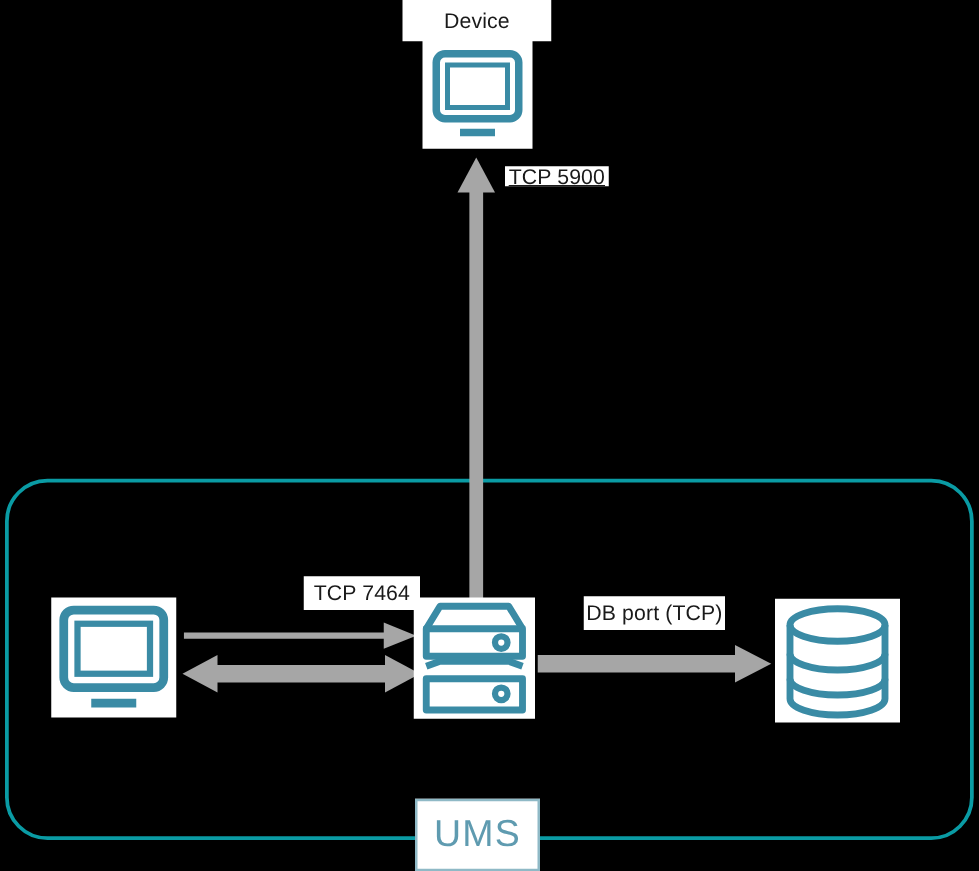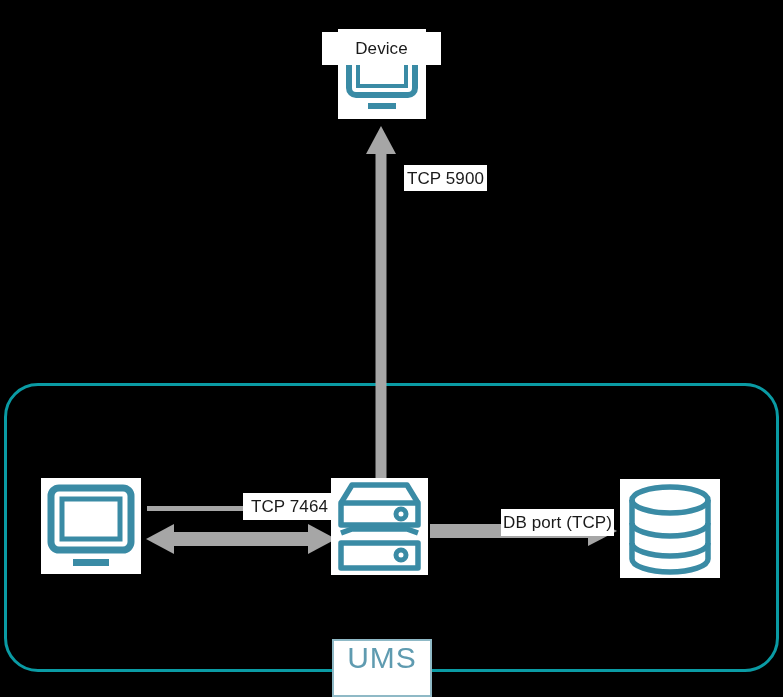--- a/index.html
+++ b/index.html
@@ -26,21 +26,20 @@
     background: #ffffff;
     color: #1a1a1a;
     font-family: "Liberation Sans", sans-serif;
     font-size: 17px;
     line-height: 1;
     display: flex;
     align-items: center;
     justify-content: center;
     white-space: nowrap;
     letter-spacing: 0.1px;
-    margin-top: 32px;
   }
 
   
   .iconplate {
     position: absolute;
     background: #ffffff;
   }
 
   
   #ums-boundary {
@@ -57,20 +56,21 @@
   #ums-badge {
     position: absolute;
     left: 332px;
     top: 639px;
     width: 100px;
     height: 58px;
     background: #ffffff;
     border: 2px solid #8fb9c6;
     box-sizing: border-box;
     display: flex;
+    align-items: center;
     justify-content: center;
     color: #5f9bb0;
     font-size: 30px;
     letter-spacing: 1px;
     font-family: "Liberation Sans", sans-serif;
   }
 
   svg { display: block; }
 </style>
 </head>
@@ -117,21 +117,21 @@
     <g fill="none" stroke="#3a8ba5" stroke-width="4">
       <rect x="17" y="19" width="48" height="34"></rect>
     </g>
     <rect x="27" y="70" width="28" height="6" fill="#3a8ba5"></rect>
   </svg>
 
   <div class="label" style="left:322px; top:0px; width:119px; height:33px;">
     <span>Device</span>
   </div>
 
-  <div class="label" style="left:404px; top:133px; width:83px; height:26px;">
+  <div class="label" style="left:404px; top:133px; width:83px; height:16px;text-decoration:underline;">
     <span>TCP 5900</span>
   </div>
 
   <div class="iconplate" style="left:41px; top:478px; width:100px; height:96px;"></div>
   <svg class="abs" style="left:44px; top:481px; width:94px; height:92px;" viewBox="0 0 94 92" width="94" height="92">
     <g fill="none" stroke="#3a8ba5" stroke-width="7">
       <rect x="7" y="7" width="80" height="62" rx="8" ry="8"></rect>
     </g>
     <g fill="none" stroke="#3a8ba5" stroke-width="5">
       <rect x="18" y="18" width="58" height="40"></rect>
@@ -152,21 +152,21 @@
 
       <path d="M9 54 L20 50 L75 50 L86 54"></path>
       <rect x="9" y="64" width="77" height="25"></rect>
     </g>
     <g fill="none" stroke="#3a8ba5" stroke-width="5">
       <circle cx="69" cy="35" r="5"></circle>
       <circle cx="69" cy="76" r="5"></circle>
     </g>
   </svg>
 
-  <div class="label" style="left:501px; top:477px; width:113px; height:27px;">
+  <div class="label" style="left:467px; top:477px; width:113px; height:27px;">
     <span>DB port (TCP)</span>
   </div>
 
   <div class="iconplate" style="left:620px; top:479px; width:100px; height:99px;"></div>
   <svg class="abs" style="left:622px; top:481px; width:96px; height:95px;" viewBox="0 0 96 95" width="96" height="95">
     <g fill="none" stroke="#3a8ba5" stroke-width="5.5">
 
       <ellipse cx="48" cy="19" rx="38" ry="13"></ellipse>
 
       <path d="M10 19 L10 42 A38 13 0 0 0 86 42 L86 19"></path>

